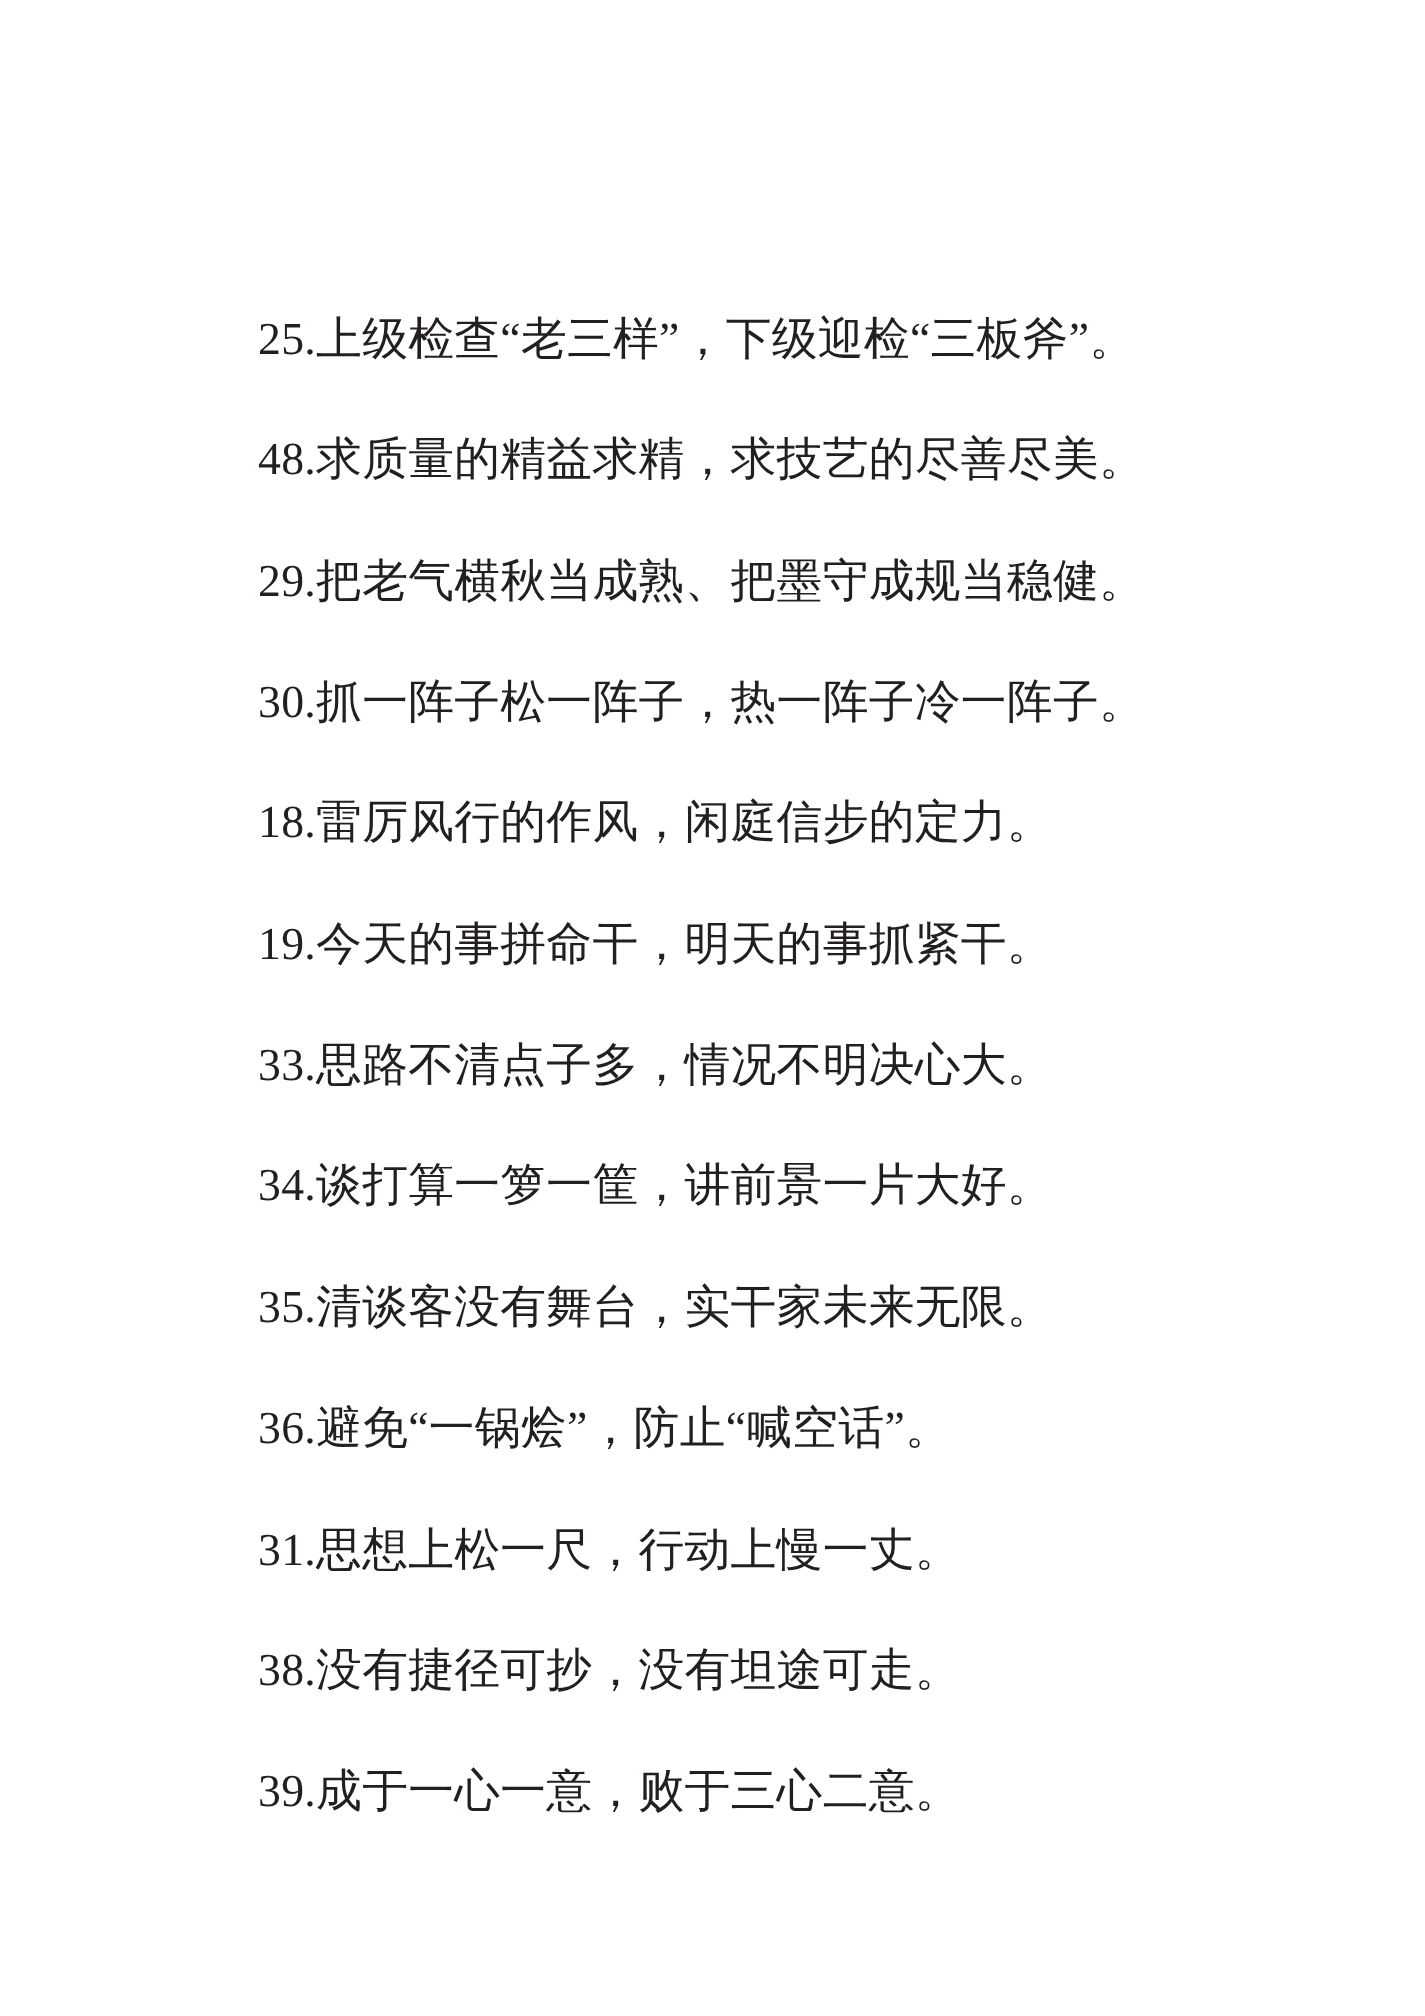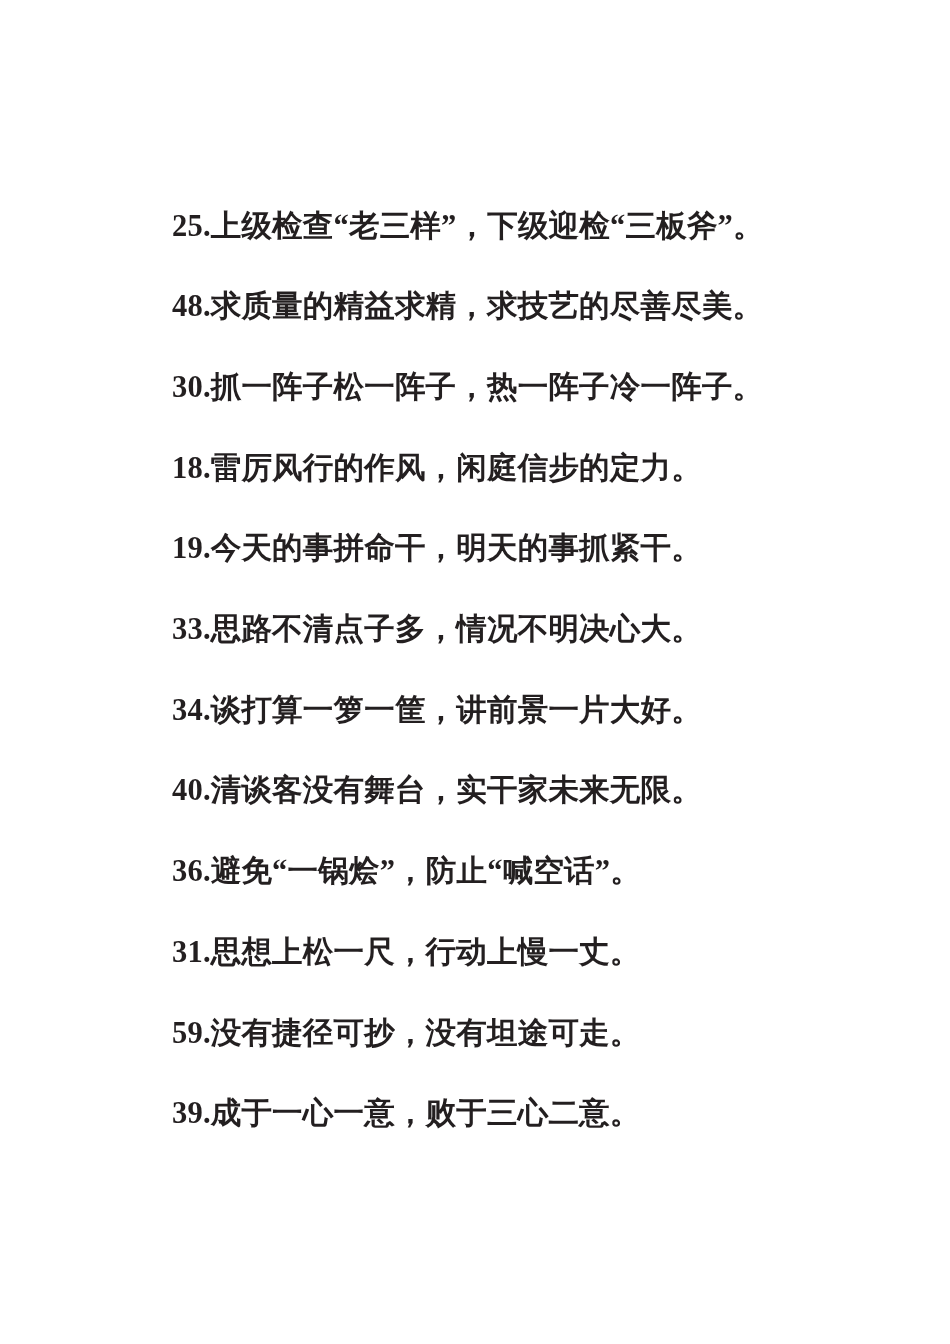--- a/index.html
+++ b/index.html
@@ -25,35 +25,36 @@
   .doc-body {
     display: block;
   }
   .doc-line {
     font-size: 30.5px;
     line-height: 50.2px;
     letter-spacing: 0.2px;
     color: #231f20;
     white-space: nowrap;
     font-family: "Liberation Serif", "DejaVu Serif", serif;
-    font-weight: 700;
+    font-weight: 400;
   }
 </style>
 </head>
 <body>
 
 <div class="page">
   <div class="doc-body">
     <p class="doc-line">25.上级检查“老三样”，下级迎检“三板斧”。</p>
     <p class="doc-line">48.求质量的精益求精，求技艺的尽善尽美。</p>
+    <p class="doc-line">29.把老气横秋当成熟、把墨守成规当稳健。</p>
     <p class="doc-line">30.抓一阵子松一阵子，热一阵子冷一阵子。</p>
     <p class="doc-line">18.雷厉风行的作风，闲庭信步的定力。</p>
     <p class="doc-line">19.今天的事拼命干，明天的事抓紧干。</p>
     <p class="doc-line">33.思路不清点子多，情况不明决心大。</p>
     <p class="doc-line">34.谈打算一箩一筐，讲前景一片大好。</p>
-    <p class="doc-line">40.清谈客没有舞台，实干家未来无限。</p>
+    <p class="doc-line">35.清谈客没有舞台，实干家未来无限。</p>
     <p class="doc-line">36.避免“一锅烩”，防止“喊空话”。</p>
     <p class="doc-line">31.思想上松一尺，行动上慢一丈。</p>
-    <p class="doc-line">59.没有捷径可抄，没有坦途可走。</p>
+    <p class="doc-line">38.没有捷径可抄，没有坦途可走。</p>
     <p class="doc-line">39.成于一心一意，败于三心二意。</p>
 
   </div>
 </div>
 
 </body></html>

